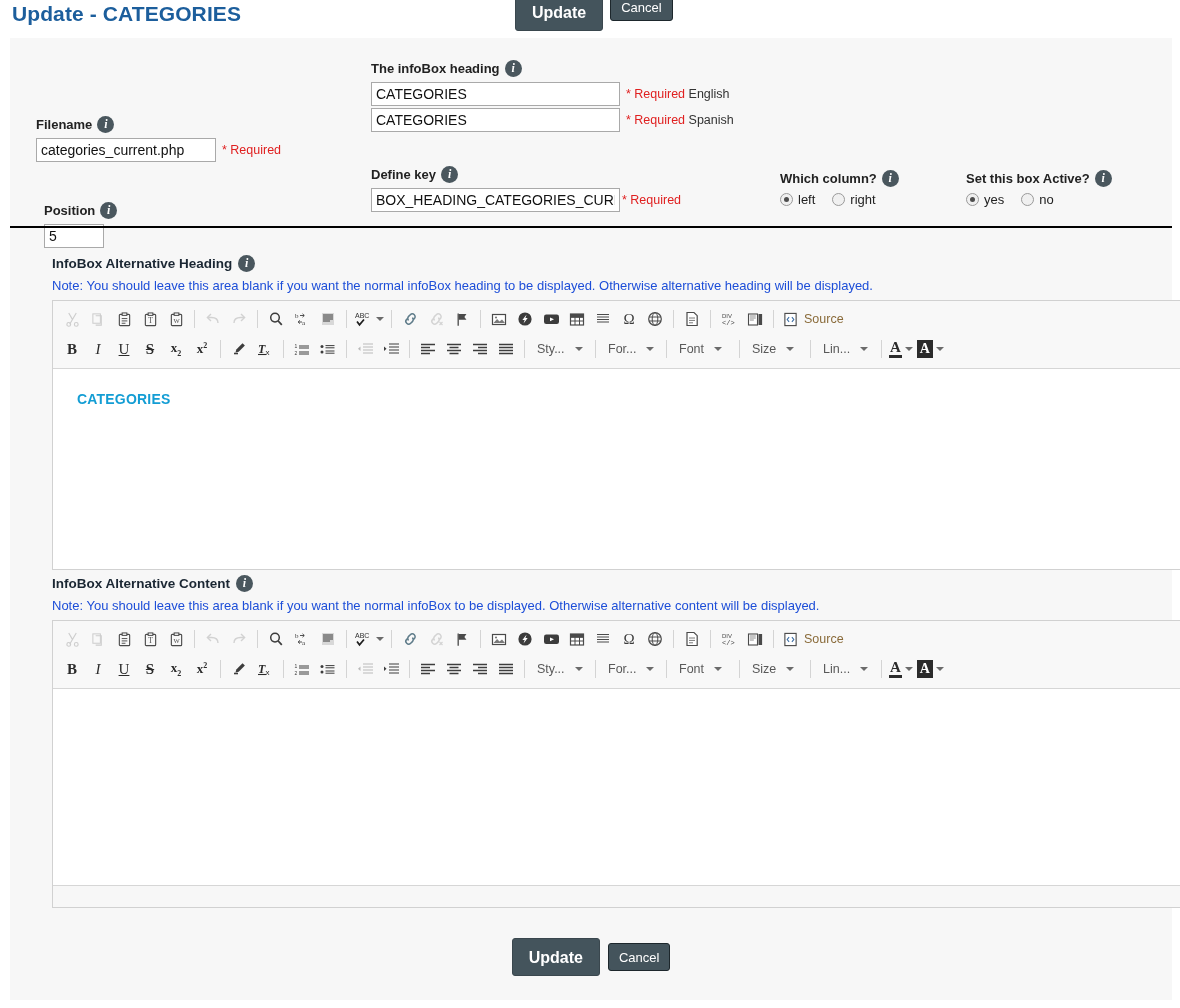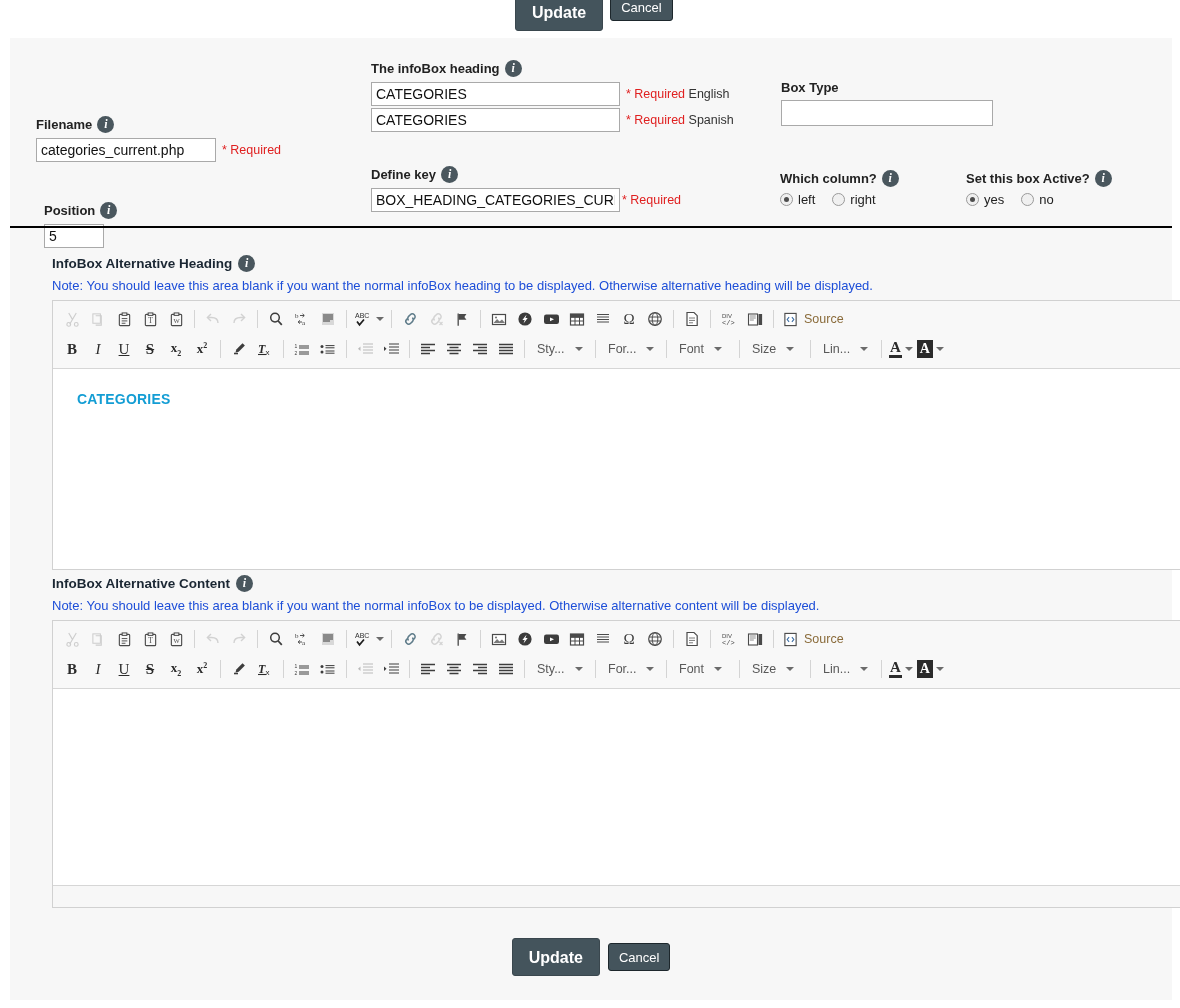--- a/index.html
+++ b/index.html
@@ -313,20 +313,21 @@
     display: flex;
     justify-content: center;
     align-items: center;
     gap: 8px;
   }
 </style>
 </head>
 <body>
 
 <div class="page-head">
+  <div class="page-title">Update - CATEGORIES</div>
   <div class="head-buttons">
     <button class="btn btn-primary">Update</button>
     <button class="btn btn-secondary">Cancel</button>
   </div>
 </div>
 
 <div class="panel">
 
   <div class="form-top">
 
@@ -357,26 +358,20 @@
         <div class="row-inline">
           <input type="text" style="width: 249px;" value="CATEGORIES">
           <span class="req">
             <span>* Required</span>
             <span class="lang">Spanish</span>
           </span>
         </div>
       </div>
     </div>
 
-    <div class="fld" style="left:771px; top:42px;">
-      <div class="lbl">
-        <span>Box Type</span>
-      </div>
-      <input type="text" style="width: 212px; height: 26px;" value="">
-    </div>
 
     <div class="fld" style="left:34px; top:128px;margin-top:36px;">
       <div class="lbl">
         <span>Position</span>
         <span class="info-icon">i</span>
       </div>
       <input type="text" style="width: 60px;" value="5">
     </div>
 
     <div class="fld" style="left:361px; top:128px;">

